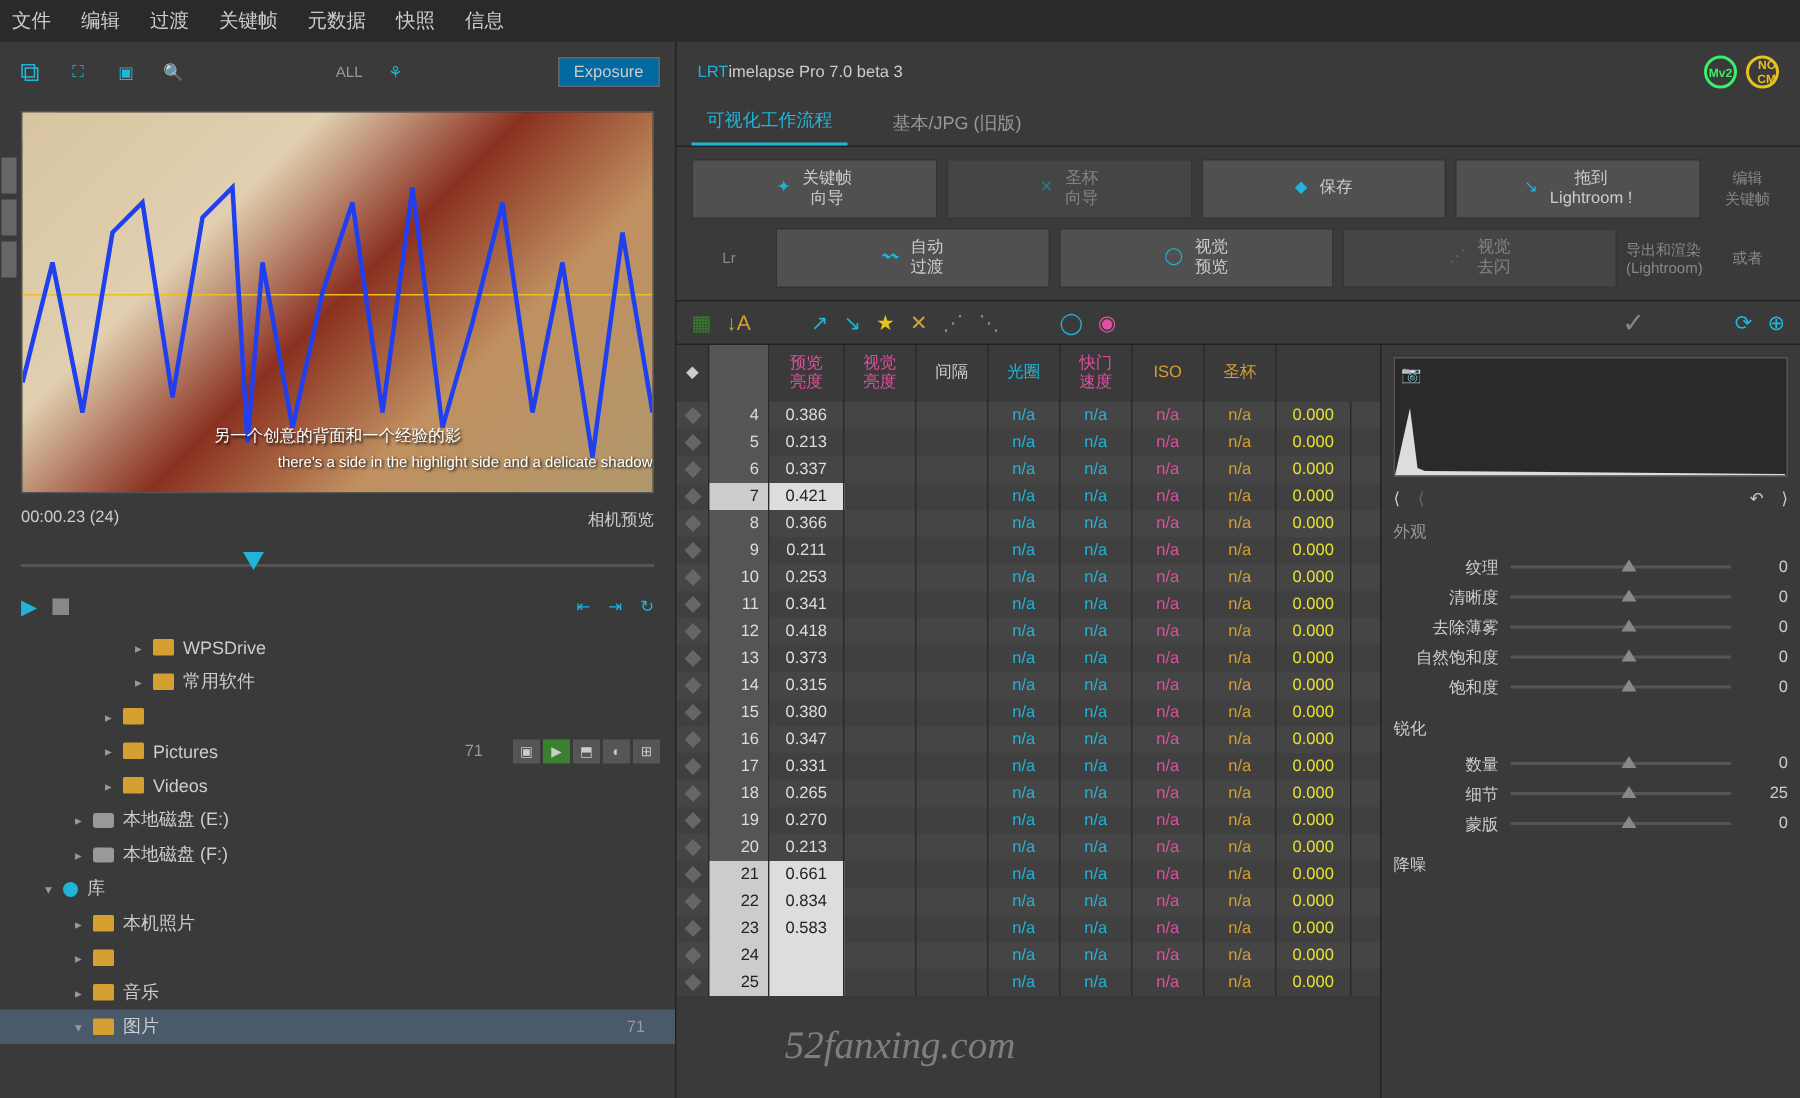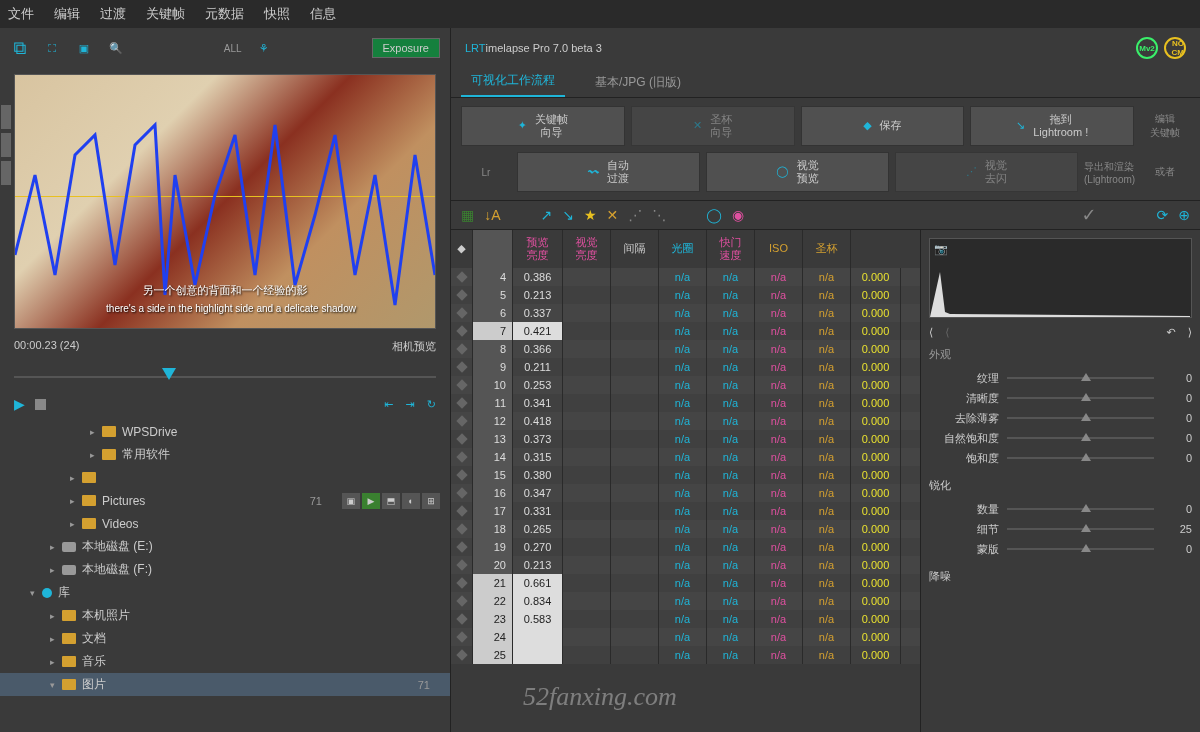--- a/index.html
+++ b/index.html
@@ -3,27 +3,27 @@
 <meta charset="utf-8">
 <style>
 *{margin:0;padding:0;box-sizing:border-box;font-family:"Microsoft YaHei",Arial,sans-serif;font-size:11px;color:#ccc}
 body{background:#3a3a3a;width:1200px;height:732px;overflow:hidden;position:relative}
 .menubar{height:28px;background:#2a2a2a;display:flex;padding:0 8px;align-items:center;gap:20px}
 .menubar span{font-size:13px;cursor:pointer}
 .main{display:flex;height:704px}
 .left-panel{width:450px;background:#3a3a3a;display:flex;flex-direction:column}
 .toolbar-top{height:40px;display:flex;align-items:center;gap:12px;padding:0 10px}
 .tb-icon{width:20px;height:18px;display:inline-flex;align-items:center;justify-content:center;color:#1fb5d8}
-.exposure-btn{background:#15803d;border:1px solid #666;padding:3px 10px;font-size:11px;color:#ccc;margin-left:auto}
+.exposure-btn{background:#0369a1;border:1px solid #666;padding:3px 10px;font-size:11px;color:#ccc;margin-left:auto}
 .preview{margin:6px 14px;height:255px;background:#222;position:relative;border:1px solid #555}
 .preview-img{width:100%;height:100%;background:linear-gradient(135deg,#d8c4a0 0%,#e0d0b0 30%,#8a3020 50%,#c09060 70%,#b0986c 100%);position:relative;overflow:hidden}
 .overlay-line{position:absolute;left:0;right:0;top:48%;height:1px;background:#e8c020}
 .overlay-graph{position:absolute;inset:0}
 .sub1{position:absolute;bottom:30px;left:0;right:0;text-align:center;color:#fff;font-size:11px;text-shadow:1px 1px 2px #000}
-.sub2{position:absolute;bottom:14px;left:12px;right:0;text-align:center;color:#fff;font-size:10px;text-shadow:1px 1px 2px #000}
+.sub2{position:absolute;bottom:14px;left:12px;right:0;text-align:right;color:#fff;font-size:10px;text-shadow:1px 1px 2px #000}
 .cam-icon{position:absolute;top:-1px;left:-1px;width:24px;height:20px;background:#555;display:flex;align-items:center;justify-content:center}
 .brackets{position:absolute;left:-14px;top:0;bottom:0;width:12px;display:flex;flex-direction:column;gap:4px;padding-top:30px}
 .brackets div{height:24px;background:#666;width:10px}
 .time-row{display:flex;justify-content:space-between;padding:4px 14px;font-size:10px;color:#999}
 .slider-row{height:26px;position:relative;margin:4px 14px}
 .slider-track{position:absolute;top:14px;left:0;right:0;height:2px;background:#555}
 .slider-thumb{position:absolute;top:6px;left:35%;width:0;height:0;border-left:7px solid transparent;border-right:7px solid transparent;border-top:12px solid #1fb5d8}
 .play-row{display:flex;align-items:center;gap:10px;padding:4px 14px}
 .play-btn{color:#1fb5d8;font-size:14px}
 .stop-btn{width:11px;height:11px;background:#888}
@@ -190,21 +190,20 @@
           <span class="tree-label">库</span>
         </div>
         <div class="tree-item" style="padding-left: 50px;">
           <span class="arrow">▸</span>
           <span class="folder-icon"></span>
           <span class="tree-label">本机照片</span>
         </div>
         <div class="tree-item" style="padding-left: 50px;">
           <span class="arrow">▸</span>
           <span class="folder-icon"></span>
-          <span class="tree-label">文档</span>
         </div>
         <div class="tree-item" style="padding-left: 50px;">
           <span class="arrow">▸</span>
           <span class="folder-icon"></span>
           <span class="tree-label">音乐</span>
         </div>
         <div class="tree-item sel" style="padding-left: 50px;">
           <span class="arrow">▾</span>
           <span class="folder-icon"></span>
           <span class="tree-label">图片</span>

